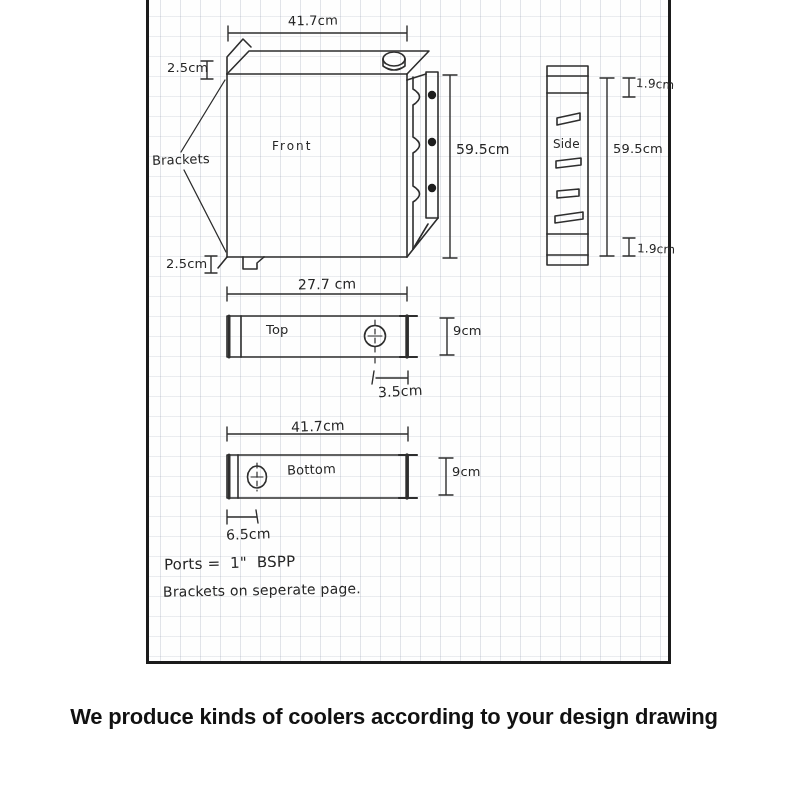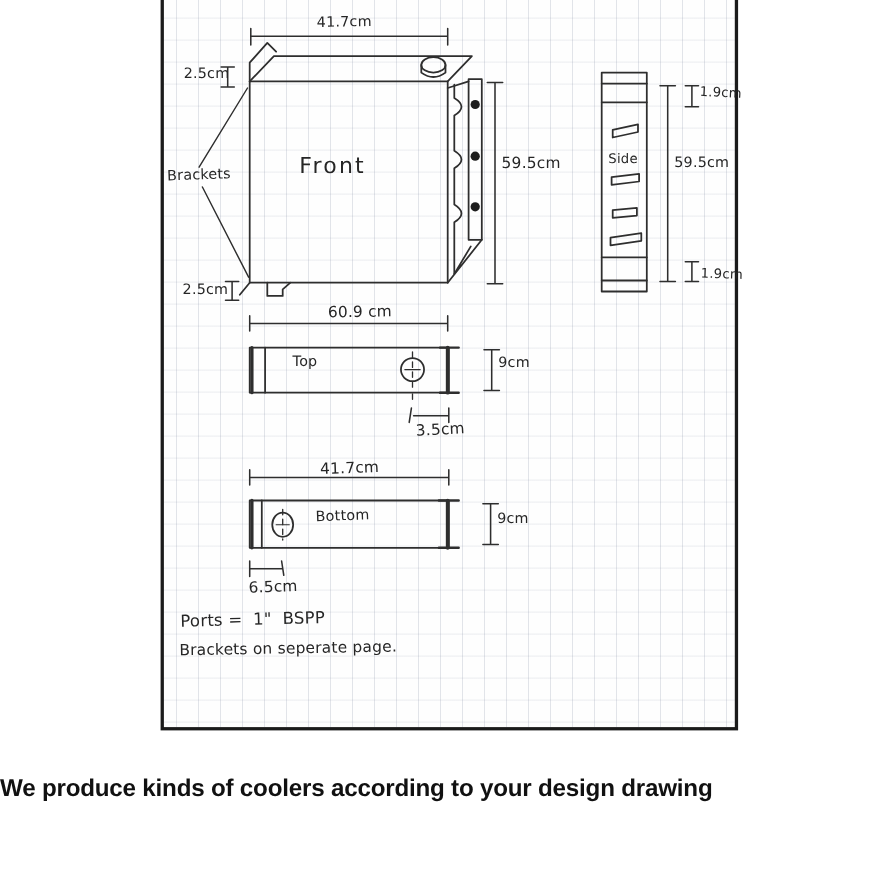--- a/index.html
+++ b/index.html
@@ -18,21 +18,21 @@
     background-size:20px 20px;
     background-position:11px 7px;
   }
   svg.linework{position:absolute;left:0;top:0;width:800px;height:800px;pointer-events:none;}
   .hw{
     position:absolute;color:#262626;white-space:pre;line-height:1.05;
     font-family:"DejaVu Sans", sans-serif;
     letter-spacing:0.2px;
   }
   .caption{
-    position:absolute;left:0;top:704px;width:788px;
+    position:absolute;left:0;top:704px;width:788px;text-align:center;
     font-family:"Liberation Sans", sans-serif;
     font-weight:700;font-size:22px;color:#111111;letter-spacing:-0.2px;
   }
 </style>
 </head>
 <body>
 
 <div class="frame"></div>
 
 <svg class="linework" viewBox="0 0 800 800" fill="none" stroke="#2e2e2e" stroke-width="1.6" stroke-linecap="round" stroke-linejoin="round">
@@ -99,30 +99,30 @@
     <path d="M257,463 L257,491" stroke-width="1.2" stroke-dasharray="5 4"></path>
     <path d="M251,477 L263,477" stroke-width="1"></path>
     <path d="M446,458 L446,495 M439,458 L453,458 M439,495 L453,495" stroke-width="1.4"></path>
     <path d="M227,517 L257,517 M227,510 L227,524 M256,510 L258,523" stroke-width="1.4"></path>
   </g>
 </svg>
 
 <div class="hw" style="left:288px;top:14px;font-size:13px;transform:rotate(-1deg);">41.7cm</div>
 <div class="hw" style="left:167px;top:61px;font-size:13px;">2.5cm</div>
 <div class="hw" style="left:152px;top:153px;font-size:13px;transform:rotate(-2deg);">Brackets</div>
-<div class="hw" style="left:272px;top:140px;font-size:20px;letter-spacing:2px;">Front</div>
+<div class="hw" style="left:272px;top:140px;font-size:12px;letter-spacing:2px;">Front</div>
 <div class="hw" style="left:456px;top:142px;font-size:14px;">59.5cm</div>
 <div class="hw" style="left:166px;top:257px;font-size:13px;">2.5cm</div>
 
 <div class="hw" style="left:553px;top:138px;font-size:12px;">Side</div>
 <div class="hw" style="left:636px;top:78px;font-size:12px;transform:rotate(3deg);">1.9cm</div>
 <div class="hw" style="left:613px;top:142px;font-size:13px;">59.5cm</div>
 <div class="hw" style="left:637px;top:243px;font-size:12px;transform:rotate(2deg);">1.9cm</div>
 
-<div class="hw" style="left:298px;top:277px;font-size:14px;transform:rotate(-1deg);">60.9 cm</div>
+<div class="hw" style="left:298px;top:277px;font-size:14px;transform:rotate(-1deg);">27.7 cm</div>
 <div class="hw" style="left:266px;top:323px;font-size:13px;">Top</div>
 <div class="hw" style="left:453px;top:324px;font-size:13px;">9cm</div>
 <div class="hw" style="left:378px;top:384px;font-size:14px;transform:rotate(-3deg);">3.5cm</div>
 
 <div class="hw" style="left:291px;top:419px;font-size:14px;transform:rotate(-2deg);">41.7cm</div>
 <div class="hw" style="left:287px;top:463px;font-size:13px;transform:rotate(-2deg);">Bottom</div>
 <div class="hw" style="left:452px;top:465px;font-size:13px;">9cm</div>
 <div class="hw" style="left:226px;top:527px;font-size:14px;transform:rotate(-2deg);">6.5cm</div>
 
 <div class="hw" style="left:164px;top:556px;font-size:15px;transform:rotate(-1.5deg);">Ports =  1"  BSPP</div>

